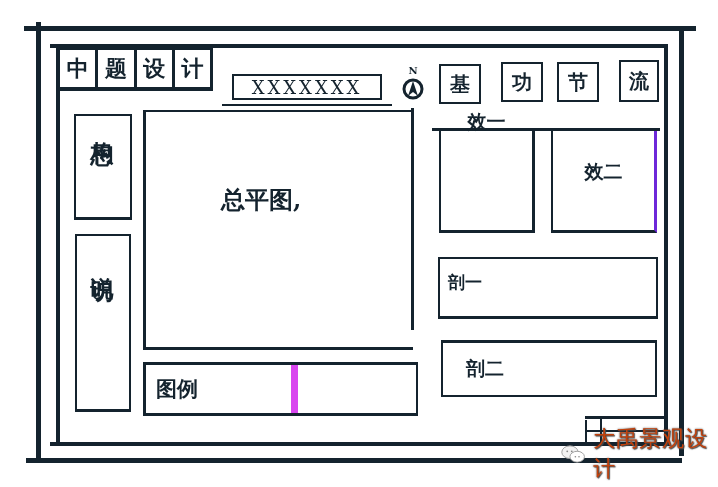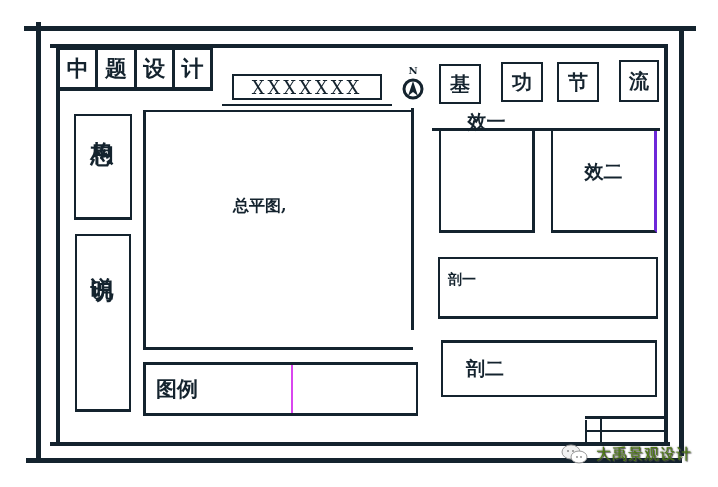--- a/index.html
+++ b/index.html
@@ -6,21 +6,21 @@
   body { width: 718px; height: 487px; position: relative; overflow: hidden;
          font-family: "DejaVu Sans", sans-serif; color: #14232e; }
   .abs { position: absolute; box-sizing: border-box; }
   .ink { background: #14232e; }
   .box { border: 3px solid #14232e; }
   .hand { font-family: "DejaVu Serif", serif; color: #14232e; font-weight: bold; }
   .title-cell { display: flex; align-items: center; justify-content: center;
                 font-size: 22px; border-right: 3px solid #14232e; }
   .title-cell:last-child { border-right: none; }
   .vtext { writing-mode: vertical-rl; letter-spacing: 4px; font-size: 23px; }
-  .watermark { color: #4d7c0f; font-size: 15px; font-family: Liberation Sans, sans-serif;
+  .watermark { color: #c2410c; font-size: 22px; font-family: Liberation Sans, sans-serif;
                text-shadow: 0 0 2px #333, 1px 1px 1px #555; letter-spacing: 1px; }
 </style>
 </head>
 <body>
 
 <div class="abs ink" style="left:24px;top:26px;width:672px;height:5px;"></div>
 <div class="abs ink" style="left:36px;top:22px;width:5px;height:438px;"></div>
 <div class="abs ink" style="left:679px;top:26px;width:5px;height:430px;"></div>
 <div class="abs ink" style="left:26px;top:458px;width:656px;height:5px;"></div>
 
@@ -64,39 +64,39 @@
 </div>
 
 <div class="abs" style="left:74px;top:114px;width:58px;height:106px;border-left:2px solid #14232e;border-right:2px solid #14232e;border-top:2px solid #14232e;border-bottom:3px solid #14232e;display:flex;justify-content:center;padding-top:6px;">
   <span class="hand vtext">构思</span>
 </div>
 <div class="abs" style="left:75px;top:234px;width:56px;height:178px;border:2px solid #14232e;border-bottom-width:3px;display:flex;justify-content:center;padding-top:22px;">
   <span class="hand vtext">说明</span>
 </div>
 
 <div class="abs" style="left:143px;top:110px;width:270px;height:240px;border-left:3px solid #14232e;border-top:2px solid #14232e;border-bottom:3px solid #14232e;">
-  <span class="abs hand" style="left:75px;top:84px;font-size:16px;margin-left:12px;">总平图,</span>
+  <span class="abs hand" style="left:75px;top:72px;font-size:24px;">总平图,</span>
 </div>
 
 <div class="abs" style="left:143px;top:362px;width:275px;height:54px;border-left:3px solid #14232e;border-right:2px solid #14232e;border-top:3px solid #14232e;border-bottom:3px solid #14232e;display:flex;">
-  <div style="width:135px;border-right:2px solid #d946ef;display:flex;align-items:center;padding-left:10px;">
+  <div style="width:135px;border-right:7px solid #d946ef;display:flex;align-items:center;padding-left:10px;">
     <span class="hand" style="font-size:21px;">图例</span>
   </div>
 </div>
 
 <div class="abs ink" style="left:432px;top:128px;width:228px;height:3px;"></div>
 <div class="abs" style="left:439px;top:131px;width:96px;height:102px;border-left:2px solid #14232e;border-right:3px solid #14232e;border-bottom:3px solid #14232e;display:flex;align-items:flex-start;justify-content:center;">
   <span class="hand" style="font-size:19px;margin-top:-22px;">效一</span>
 </div>
 <div class="abs" style="left:551px;top:131px;width:106px;height:102px;border-left:2px solid #14232e;border-right:3px solid #6d28d9;border-bottom:3px solid #14232e;display:flex;align-items:center;justify-content:center;">
   <span class="hand" style="font-size:19px;margin-top:-18px;">效二</span>
 </div>
 
 <div class="abs" style="left:438px;top:257px;width:220px;height:62px;border:2px solid #14232e;border-bottom-width:3px;display:flex;align-items:flex-start;padding:12px 0 0 8px;">
-  <span class="hand" style="font-size:14px;">剖一</span>
+  <span class="hand" style="font-size:17px;">剖一</span>
 </div>
 <div class="abs" style="left:441px;top:340px;width:216px;height:57px;border:2px solid #14232e;border-top-width:3px;display:flex;align-items:center;padding-left:23px;">
   <span class="hand" style="font-size:19px;">剖二</span>
 </div>
 
 <div class="abs ink" style="left:585px;top:416px;width:82px;height:3px;"></div>
 <div class="abs ink" style="left:585px;top:430px;width:82px;height:2px;"></div>
 <div class="abs ink" style="left:585px;top:420px;width:2px;height:22px;"></div>
 <div class="abs ink" style="left:600px;top:416px;width:2px;height:26px;"></div>
 

